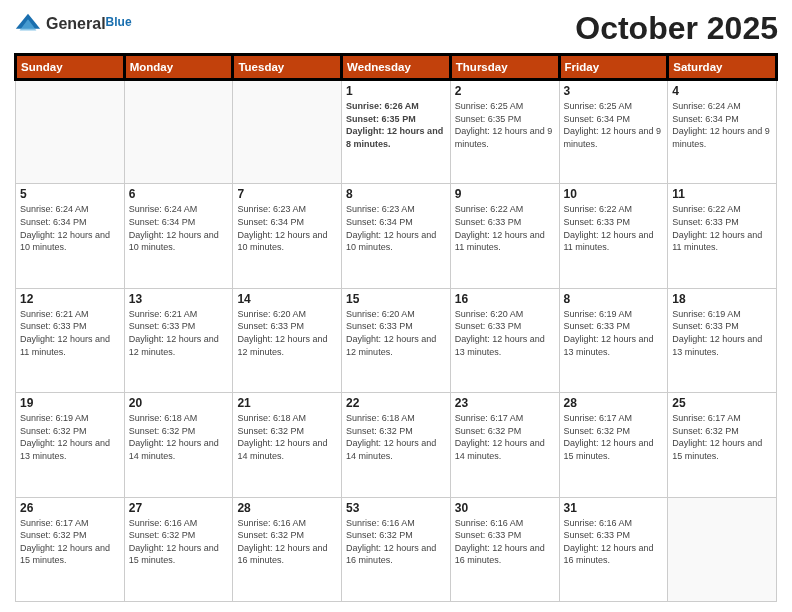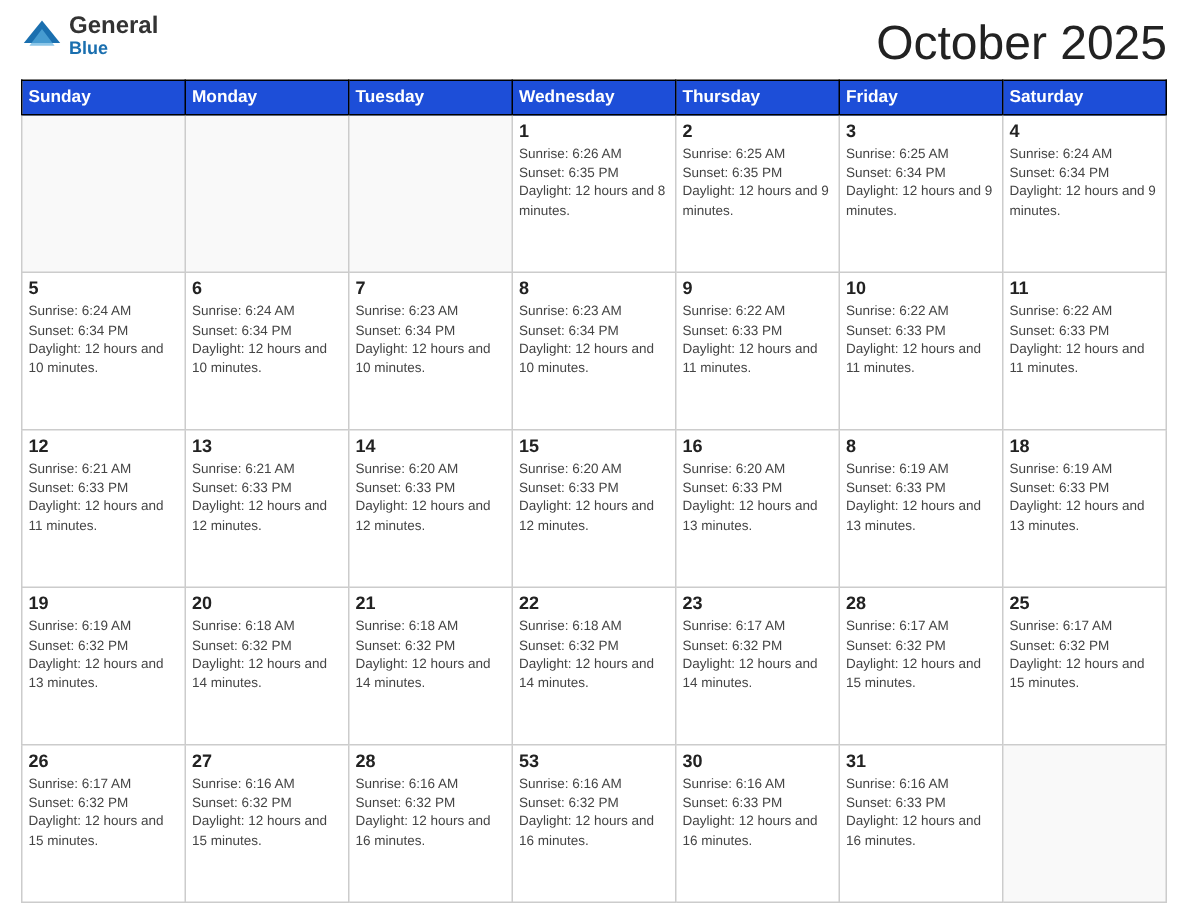--- a/index.html
+++ b/index.html
@@ -23,21 +23,21 @@
       align-items: flex-start;
       margin-bottom: 6px;
     }
     .logo-container {
       display: flex;
       align-items: center;
       gap: 4px;
     }
     .logo-text {
       display: flex;
-      flex-direction: column;
+      flex-direction: row;
       line-height: 1;
     }
     .logo-general {
       font-size: 16px;
       font-weight: bold;
       color: #333;
     }
     .logo-blue {
       font-size: 12px;
       font-weight: bold;
@@ -45,41 +45,41 @@
     }
     .logo-icon {
       width: 28px;
       height: 28px;
     }
     .title-block {
       text-align: right;
     }
     .month-title {
       font-size: 32px;
-      font-weight: normal;
+      font-weight: bold;
       color: #222;
     }
     .subtitle {
       font-size: 15px;
       color: #555;
     }
     .calendar {
       flex: 1;
       border-collapse: collapse;
       width: 100%;
       table-layout: fixed;
     }
     .calendar th {
-      background-color: #1d4ed8;
+      background-color: #c2410c;
       color: #fff;
       font-size: 11.5px;
       font-weight: bold;
       padding: 5px 4px;
       text-align: left;
-      border: 1px solid #000000;
+      border: 3px solid #000000;
     }
     .calendar td {
       vertical-align: top;
       border: 1px solid #ccc;
       padding: 3px 4px;
       font-size: 9.5px;
       color: #333;
       height: 80px;
     }
     .calendar td.empty {
@@ -136,21 +136,21 @@
           <th>Saturday</th>
         </tr>
     </thead>
     <tbody id="calendar-body">
     <tr>
           <td class="empty"></td>
           <td class="empty"></td>
           <td class="empty"></td>
           <td>
             <span class="day-number">1</span>
-            <div class="day-info" style="white-space: pre-line;">Sunrise: 6:26 AM
+            <div class="day-info" style="white-space: pre-line; font-weight: bold;">Sunrise: 6:26 AM
 Sunset: 6:35 PM
 Daylight: 12 hours and 8 minutes.</div>
           </td>
           <td>
             <span class="day-number">2</span>
             <div class="day-info" style="white-space: pre-line;">Sunrise: 6:25 AM
 Sunset: 6:35 PM
 Daylight: 12 hours and 9 minutes.</div>
           </td>
           <td>

